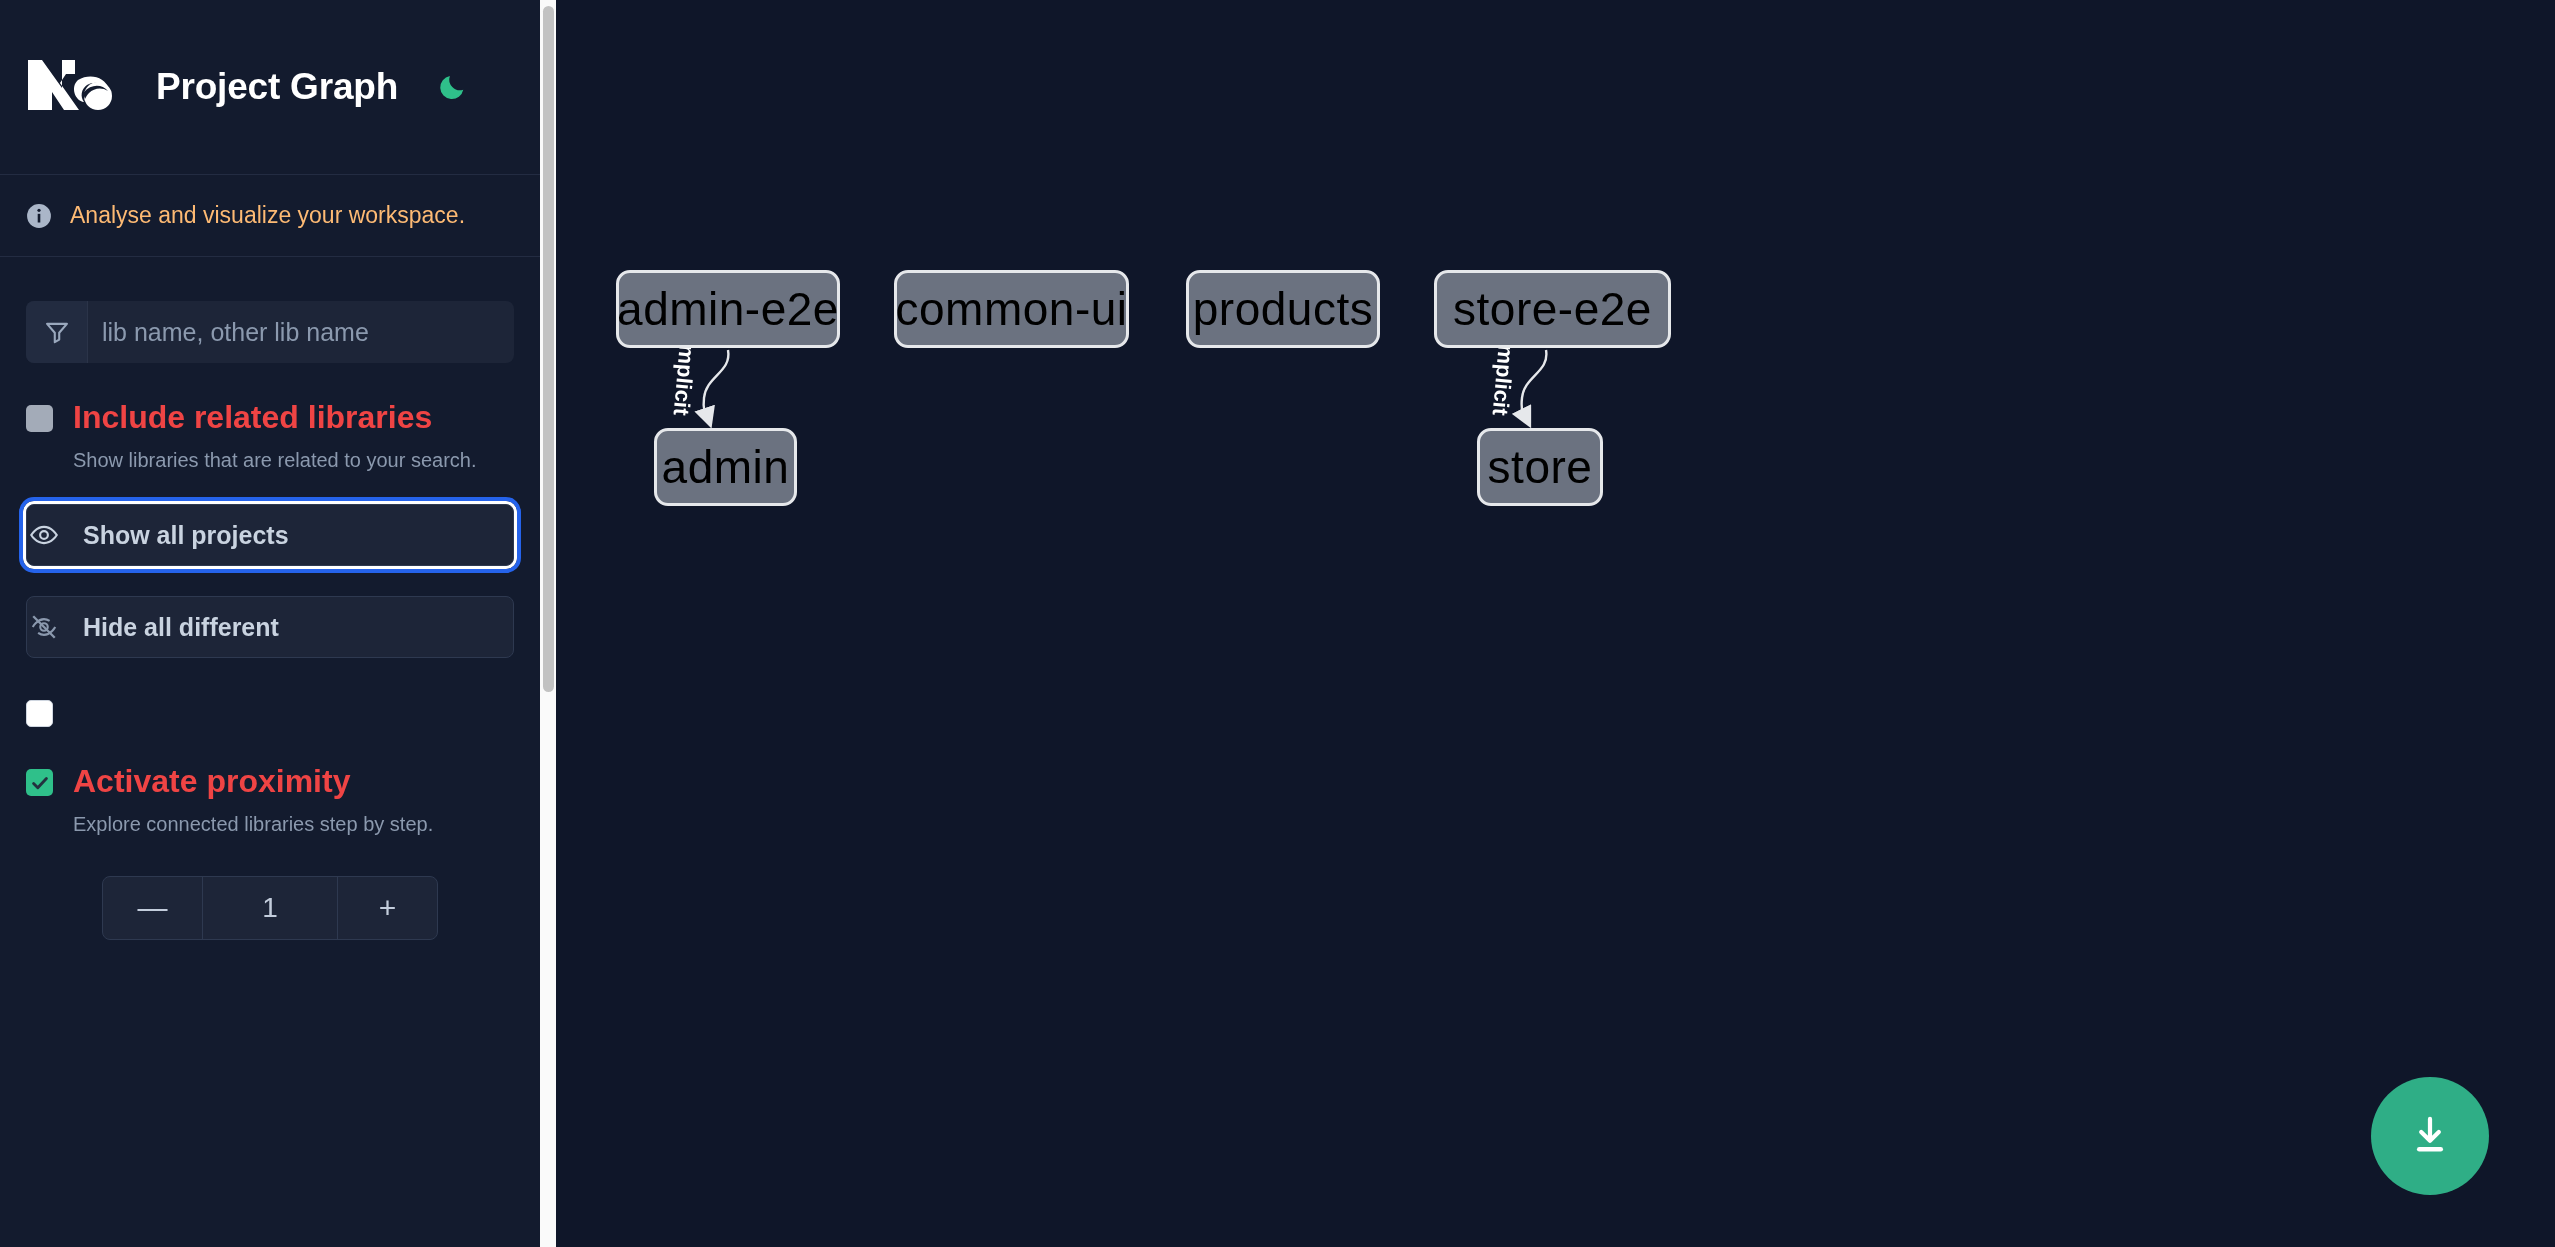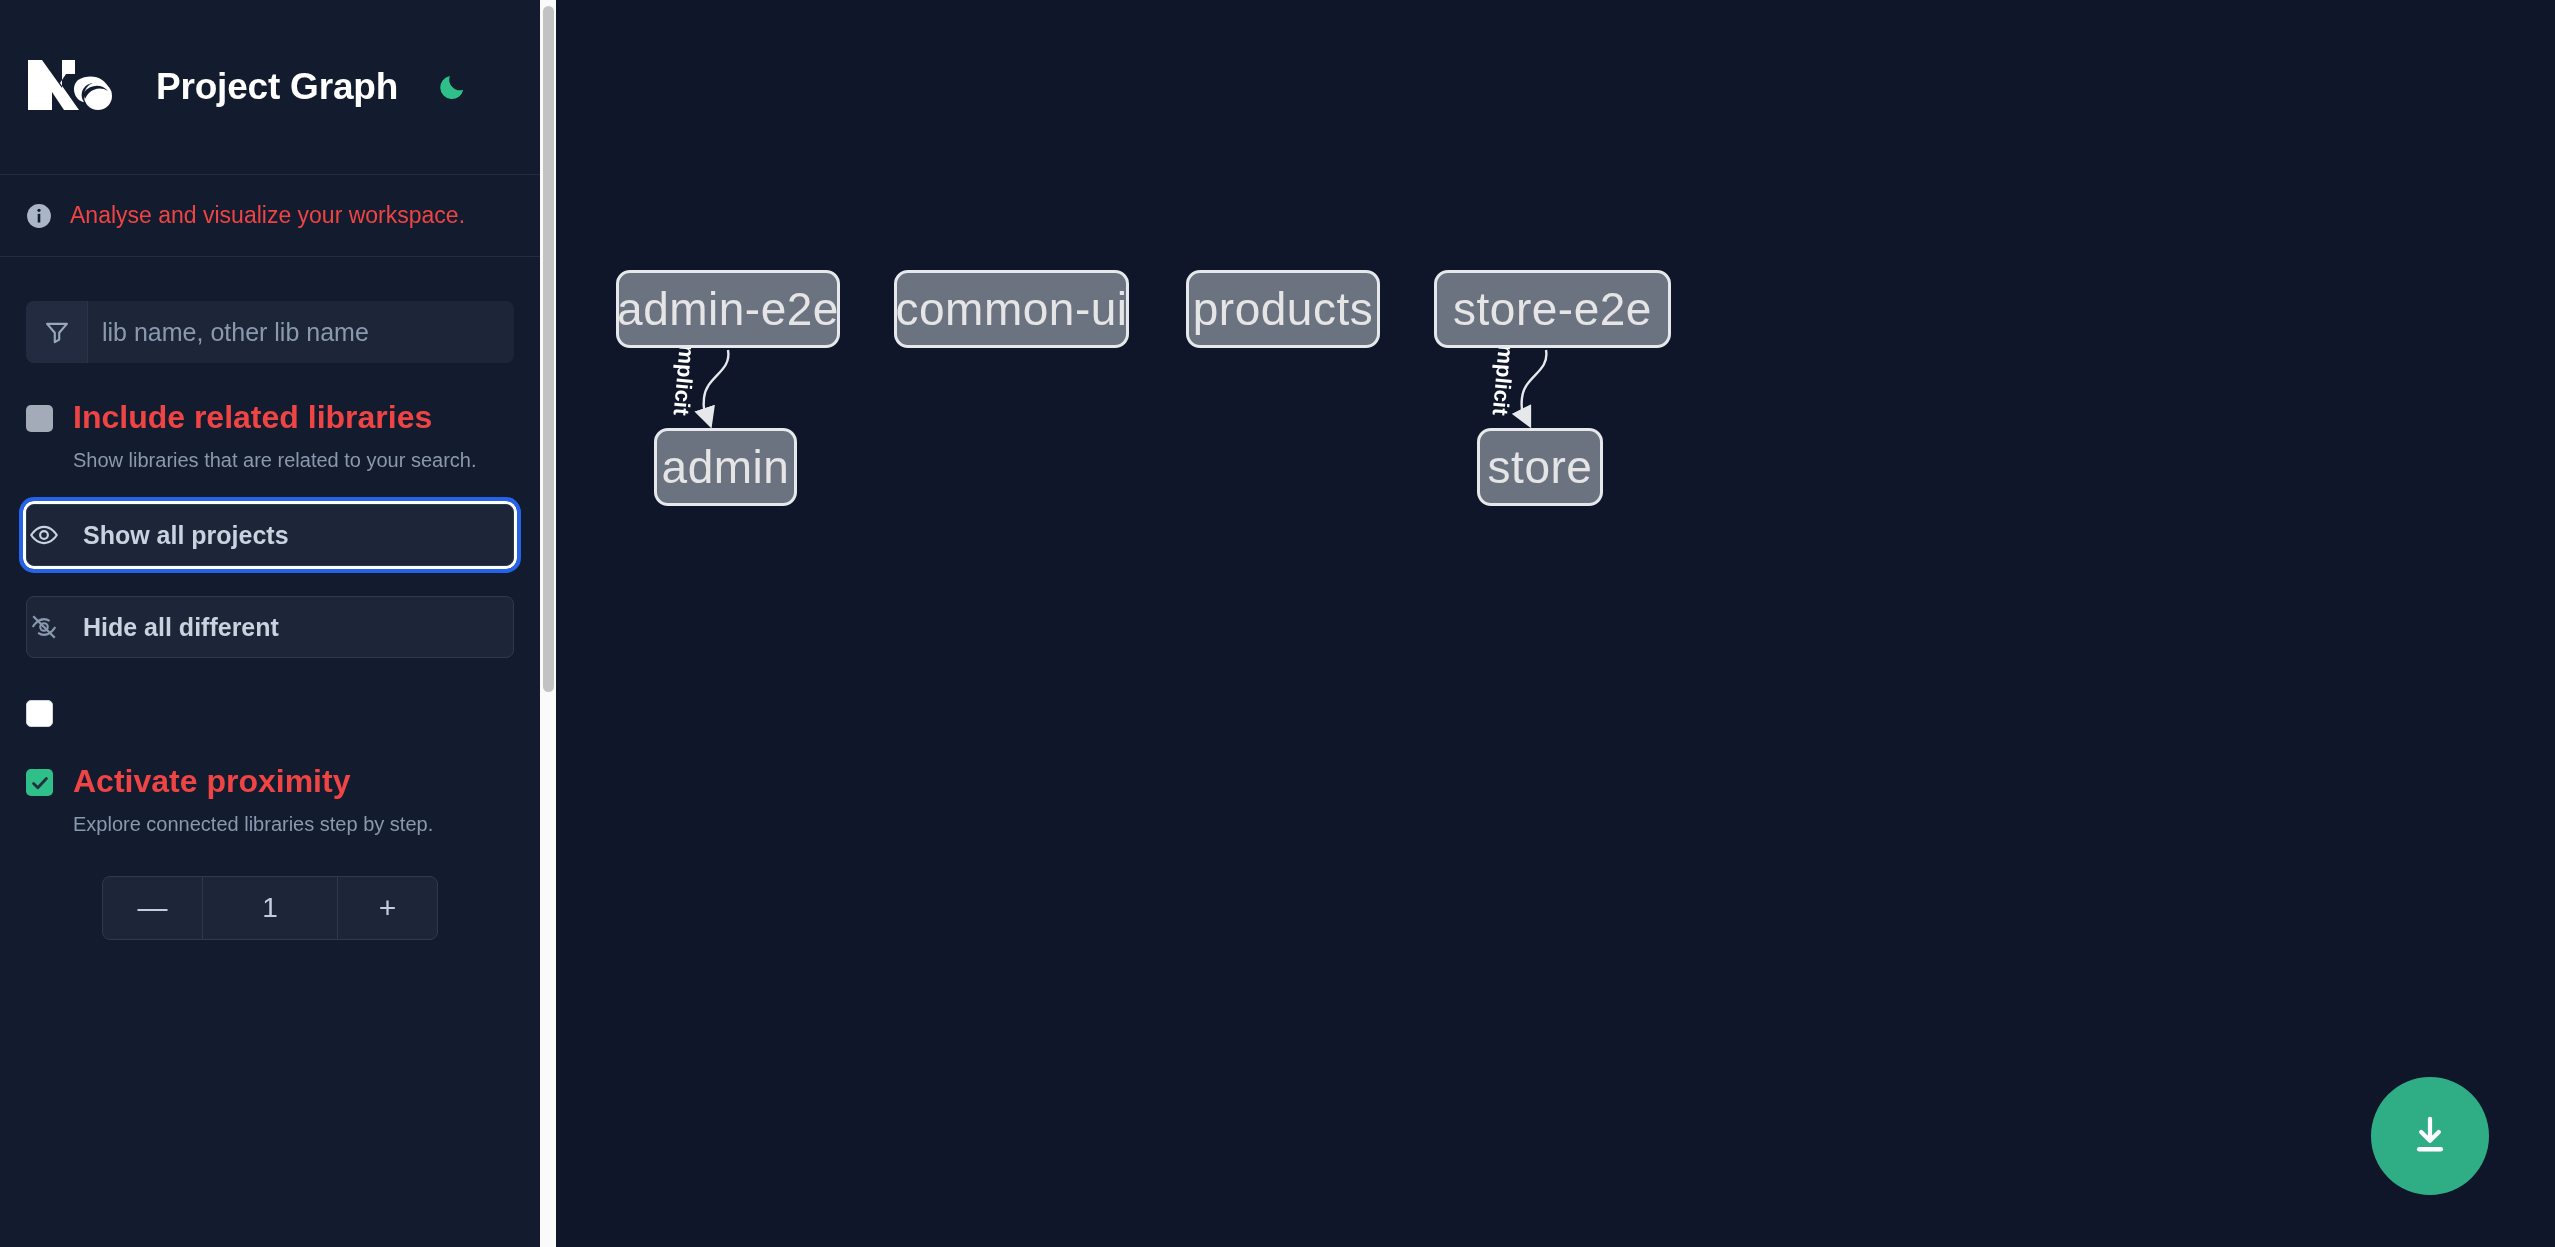--- a/index.html
+++ b/index.html
@@ -65,21 +65,21 @@
     display: flex;
     align-items: center;
     padding: 0 26px;
     height: 82px;
     border-bottom: 1px solid #232c42;
   }
   .info-icon { width: 26px; height: 26px; flex: 0 0 26px; }
   .info-text {
     margin-left: 18px;
     font-size: 23px;
-    color: #ef4444;
+    color: #fdba74;
     white-space: nowrap;
   }
 
   .panel { padding: 0 26px; }
 
   
   .search-wrap {
     margin-top: 44px;
     height: 62px;
     display: flex;
@@ -216,21 +216,21 @@
     overflow: hidden;
   }
   .node {
     position: absolute;
     background: #6b7280;
     border: 3px solid #e6e8eb;
     border-radius: 14px;
     display: flex;
     align-items: center;
     justify-content: center;
-    color: #e5e5e5;
+    color: #000000;
     font-size: 46px;
     letter-spacing: 0.5px;
     cursor: pointer;
     white-space: nowrap;
   }
   .edge-svg {
     position: absolute;
     top: 0; left: 0;
     width: 100%; height: 100%;
     pointer-events: none;

